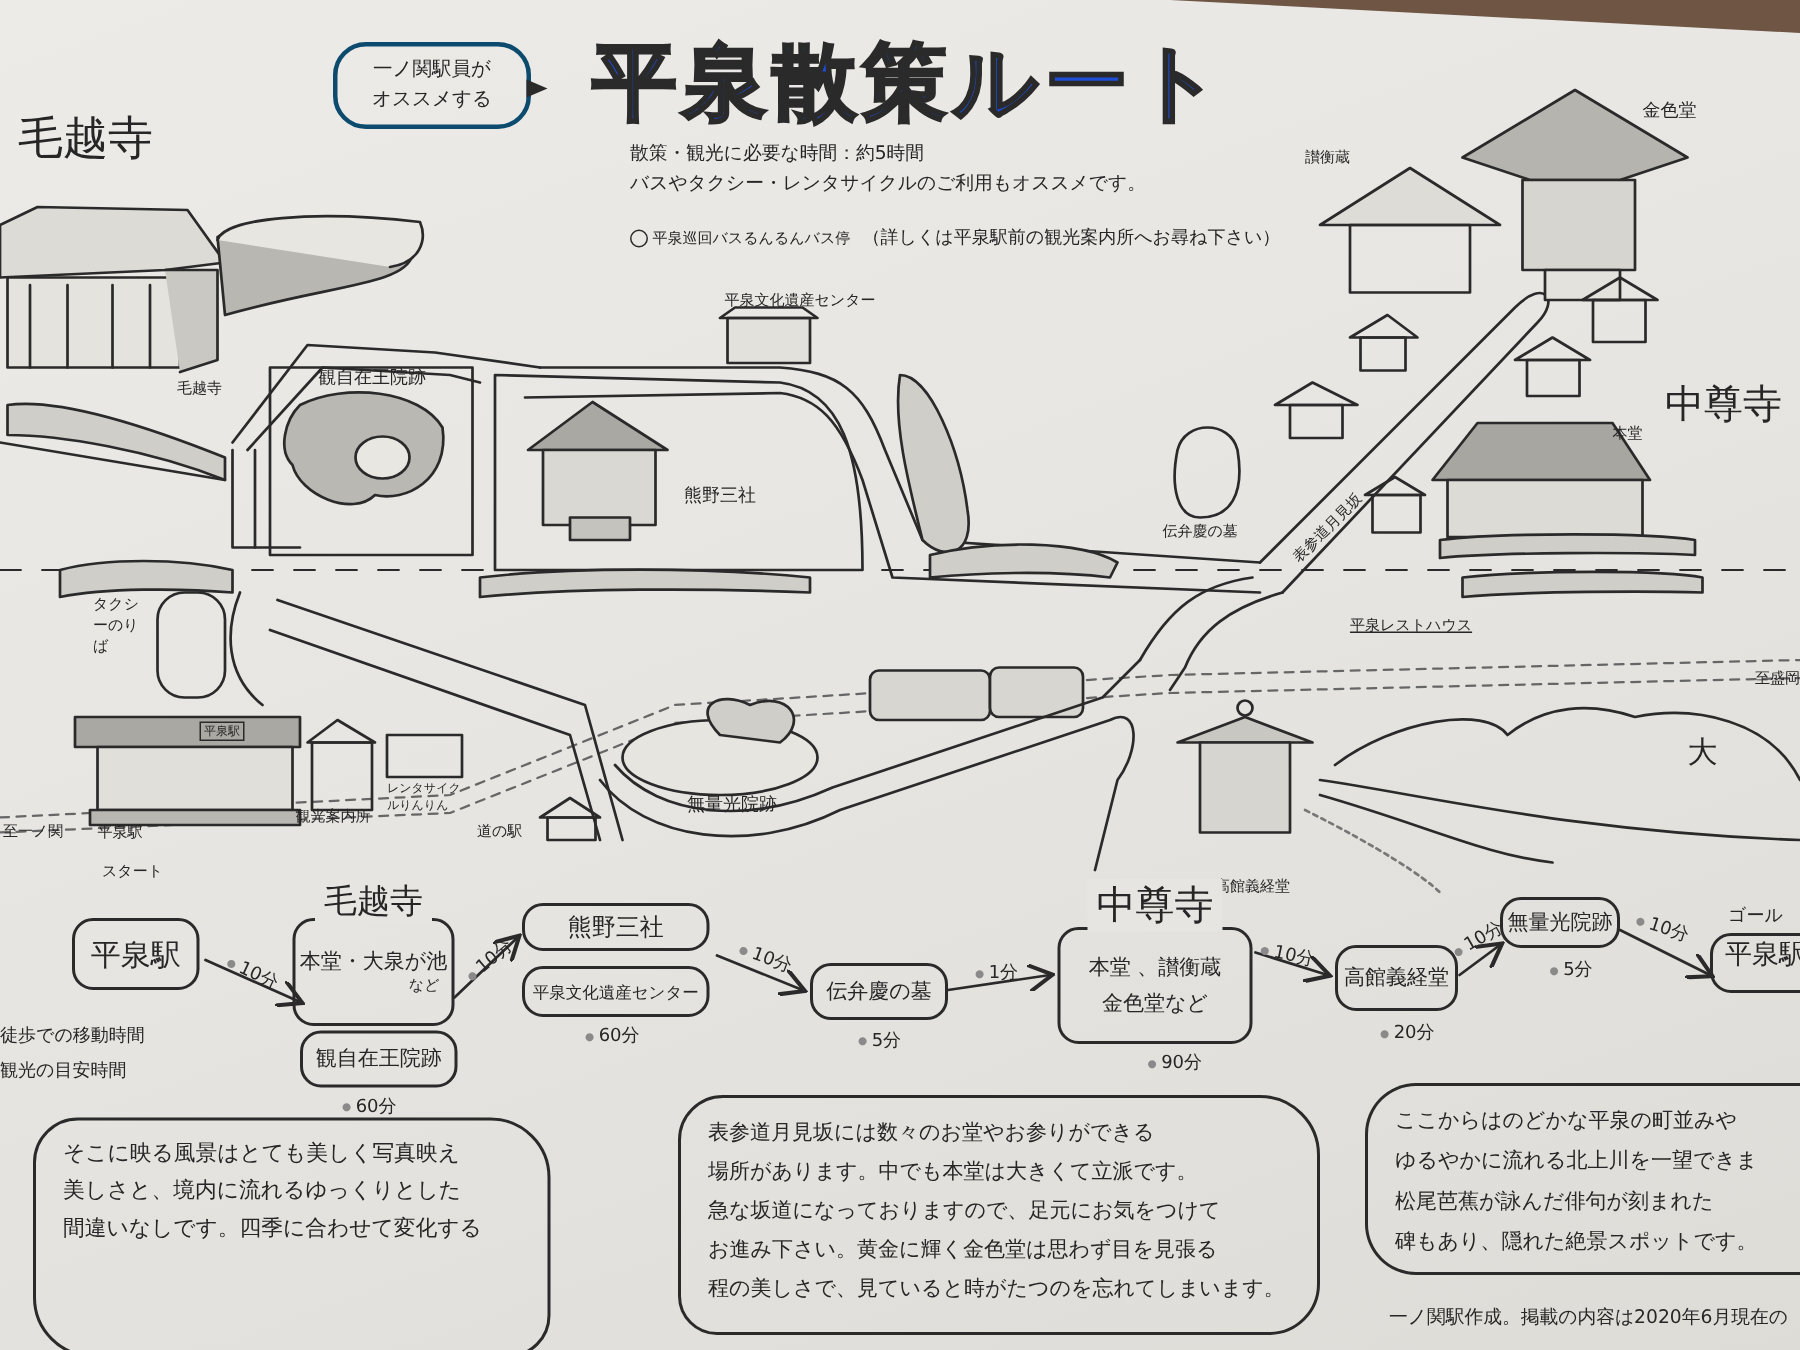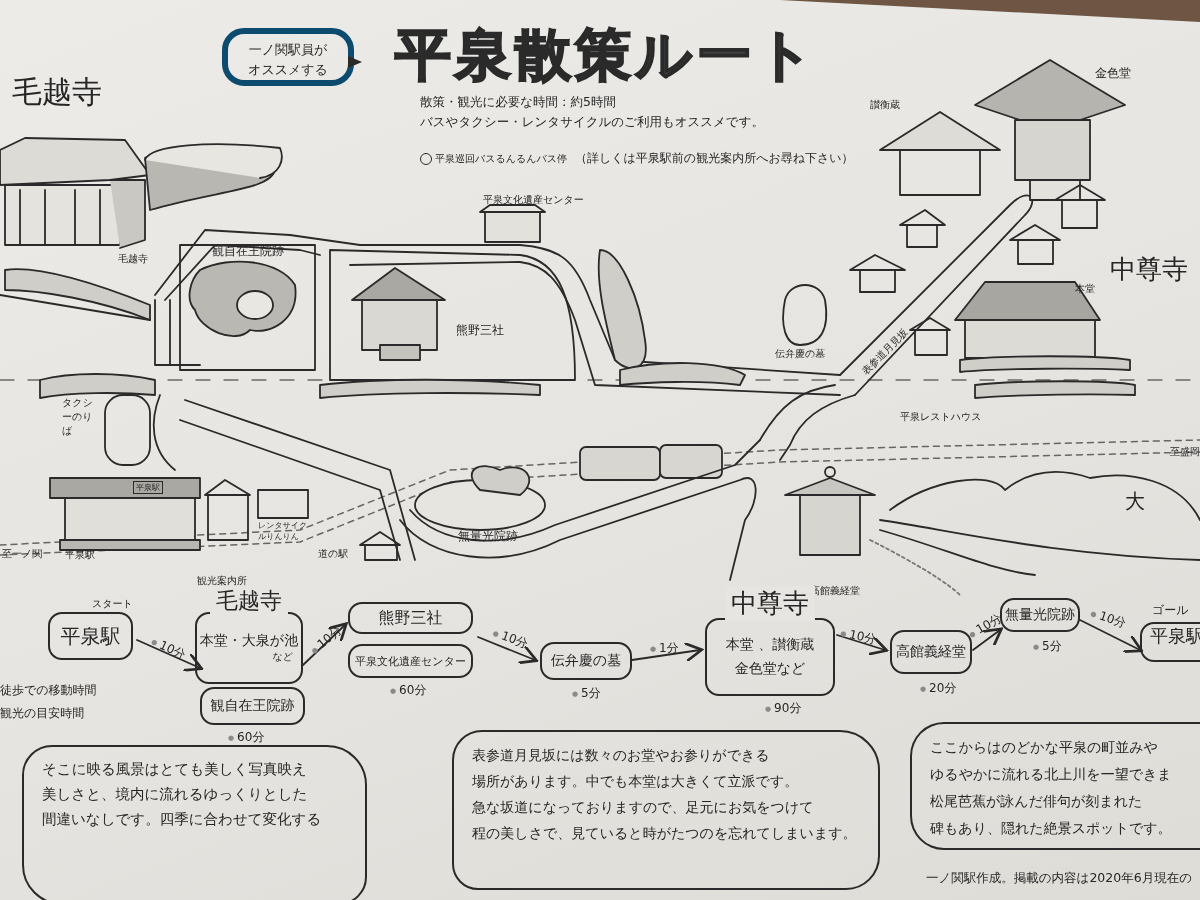--- a/index.html
+++ b/index.html
@@ -13,24 +13,24 @@
   .paper {
     position:absolute; left:0; top:0; width:1200px; height:900px;
     background:linear-gradient(160deg,#ecebe7 0%,#e6e5e1 50%,#dedcd7 100%);
     clip-path: polygon(0 0, 780px 0, 1200px 22px, 1200px 900px, 0 900px);
   }
   .map-svg { position:absolute; left:0; top:0; width:1200px; height:900px; }
   .abs { position:absolute; white-space:nowrap; }
   .hand { color:#262626; }
   .title {
     left:395px; top:18px; font-size:56px; font-weight:bold; letter-spacing:4px;
-    color:#404040; -webkit-text-stroke:2px #2a2a2a;
+    color:#1d4ed8; -webkit-text-stroke:2px #2a2a2a;
   }
   .speech {
-    left:222px; top:28px; width:132px; height:58px; border:6px solid #0c4a6e;
+    left:222px; top:28px; width:132px; height:58px; border:3px solid #0c4a6e;
     border-radius:22px; font-size:13px; line-height:20px; text-align:center; padding-top:6px; box-sizing:border-box;
   }
   .speech:after {
     content:""; position:absolute; right:-14px; top:22px; width:0; height:0;
     border-left:14px solid #2a2a2a; border-top:6px solid transparent; border-bottom:6px solid transparent;
   }
   .info { font-size:12.5px; line-height:19px; }
   .label-sm { font-size:10px; }
   .label-md { font-size:12px; }
   .node {
@@ -199,34 +199,34 @@
 
 <div class="abs label-sm hand" style="left:118px; top:252px;">毛越寺</div>
 <div class="abs label-md hand" style="left:212px; top:243px;">観自在王院跡</div>
 <div class="abs label-md hand" style="left:456px; top:322px;">熊野三社</div>
 <div class="abs label-sm hand" style="left:483px; top:193px;">平泉文化遺産センター</div>
 <div class="abs label-sm hand" style="left:775px; top:347px;">伝弁慶の墓</div>
 <div class="abs label-sm hand" style="left:855px; top:345px; transform:rotate(-45deg);">表参道月見坂</div>
 <div class="abs label-sm hand" style="left:870px; top:98px;">讃衡蔵</div>
 <div class="abs label-md hand" style="left:1095px; top:65px;text-align:center;">金色堂</div>
 <div class="abs label-sm hand" style="left:1075px; top:282px;">本堂</div>
-<div class="abs label-sm hand" style="left:900px; top:410px;">平泉レストハウス</div>
+<div class="abs label-sm hand" style="left:900px; top:410px;text-decoration:underline;">平泉レストハウス</div>
 <div class="abs label-sm hand" style="left:62px; top:396px; width:36px; white-space:normal;">タクシーのりば</div>
 <div class="abs label-sm hand" style="left:65px; top:548px;">平泉駅</div>
 <div class="abs label-sm hand" style="left:133px; top:481px; font-size:8px; border:1px solid #2a2a2a; padding:0 2px;">平泉駅</div>
-<div class="abs label-sm hand" style="left:197px; top:574px;">観光案内所</div>
+<div class="abs label-sm hand" style="left:197px; top:537px;">観光案内所</div>
 <div class="abs label-sm hand" style="left:258px; top:520px; width:50px; white-space:normal; font-size:8px;">レンタサイクルりんりん</div>
 <div class="abs label-sm hand" style="left:318px; top:547px;">道の駅</div>
 <div class="abs label-md hand" style="left:458px; top:528px;">無量光院跡</div>
 <div class="abs label-sm hand" style="left:810px; top:584px;">高館義経堂</div>
 <div class="abs label-sm hand" style="left:2px; top:547px;">至一ノ関</div>
 <div class="abs label-sm hand" style="left:1170px; top:445px;">至盛岡</div>
 <div class="abs hand" style="left:1125px; top:488px; font-size:20px;">大</div>
 
-<div class="abs label-sm hand" style="left:68px; top:597px;margin-left:24px;">スタート</div>
+<div class="abs label-sm hand" style="left:68px; top:574px;">スタート</div>
 <div class="node hand" style="left:48px; top:612px; width:85px; height:48px; font-size:20px;">
   <span>平泉駅</span>
 </div>
 <div class="abs label-md hand" style="left:0px; top:682px;">徒歩での移動時間</div>
 <div class="abs label-md hand" style="left:0px; top:705px;">観光の目安時間</div>
 
 <div class="node hand" style="left:195px; top:612px; width:108px; height:72px; font-size:14px;">
   <span class="head">毛越寺</span>
   <span>本堂・大泉が池</span>
   <span style="font-size:10px; align-self:flex-end; margin-right:8px;">など</span>
@@ -282,20 +282,21 @@
 <div class="bubble hand" style="left:22px; top:745px; width:345px; height:160px; border-radius:30px 40px 28px 40px;">
   <div>そこに映る風景はとても美しく写真映え</div>
   <div>美しさと、境内に流れるゆっくりとした</div>
   <div>間違いなしです。四季に合わせて変化する</div>
 </div>
 
 <div class="bubble hand" style="left:452px; top:730px; width:428px; height:160px; font-size:14px; line-height:26px; border-radius:30px 40px 34px 26px;">
   <div>表参道月見坂には数々のお堂やお参りができる</div>
   <div>場所があります。中でも本堂は大きくて立派です。</div>
   <div>急な坂道になっておりますので、足元にお気をつけて</div>
+  <div>お進み下さい。黄金に輝く金色堂は思わず目を見張る</div>
   <div>程の美しさで、見ていると時がたつのを忘れてしまいます。</div>
 </div>
 
 <div class="bubble hand" style="left:910px; top:722px; width:320px; height:128px; font-size:14px; line-height:27px; border-radius:34px 0 0 34px; border-right:none;">
   <div>ここからはのどかな平泉の町並みや</div>
   <div>ゆるやかに流れる北上川を一望できま</div>
   <div>松尾芭蕉が詠んだ俳句が刻まれた</div>
   <div>碑もあり、隠れた絶景スポットです。</div>
 </div>
 

